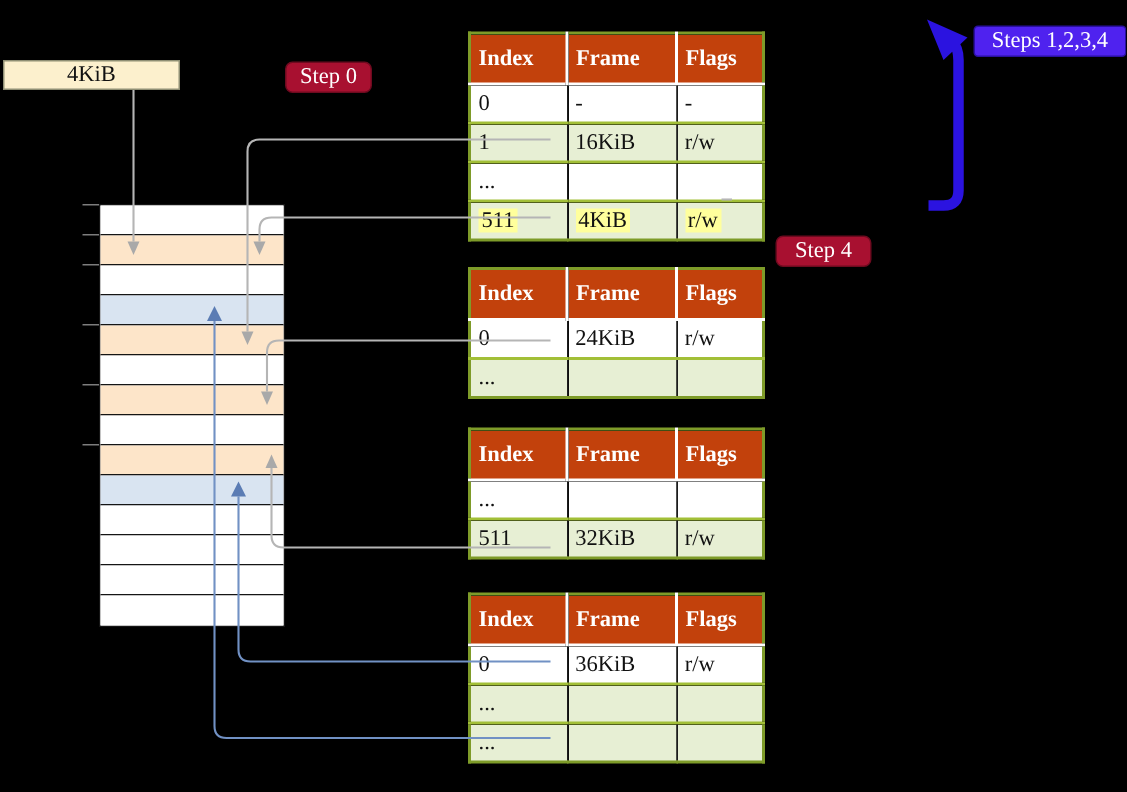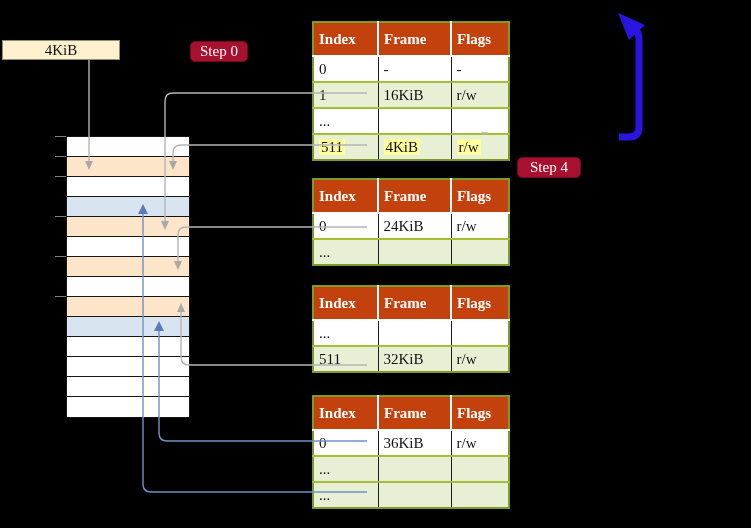--- a/index.html
+++ b/index.html
@@ -46,20 +46,21 @@
   #overlay{position:absolute;left:0;top:0;width:751px;height:528px;pointer-events:none;z-index:50;}
 </style>
 </head>
 <body>
 
 <div id="canvas">
 
   <div id="lbl-4kib">4KiB</div>
 
   <div id="lbl-step0" class="badge crimson">Step 0</div>
+  <div id="lbl-steps1234" class="badge blue">Steps 1,2,3,4</div>
   <div id="lbl-step4" class="badge crimson">Step 4</div>
 
   <div id="memcol">
       <div class="mrow white"></div>
       <div class="mrow orange"></div>
       <div class="mrow white"></div>
       <div class="mrow blue"></div>
       <div class="mrow orange"></div>
       <div class="mrow white"></div>
       <div class="mrow orange"></div>

